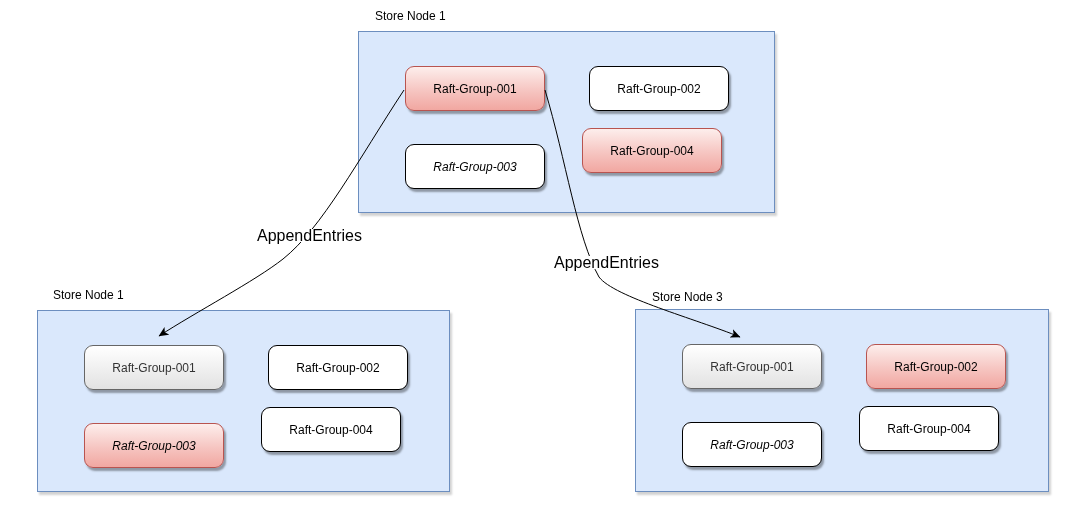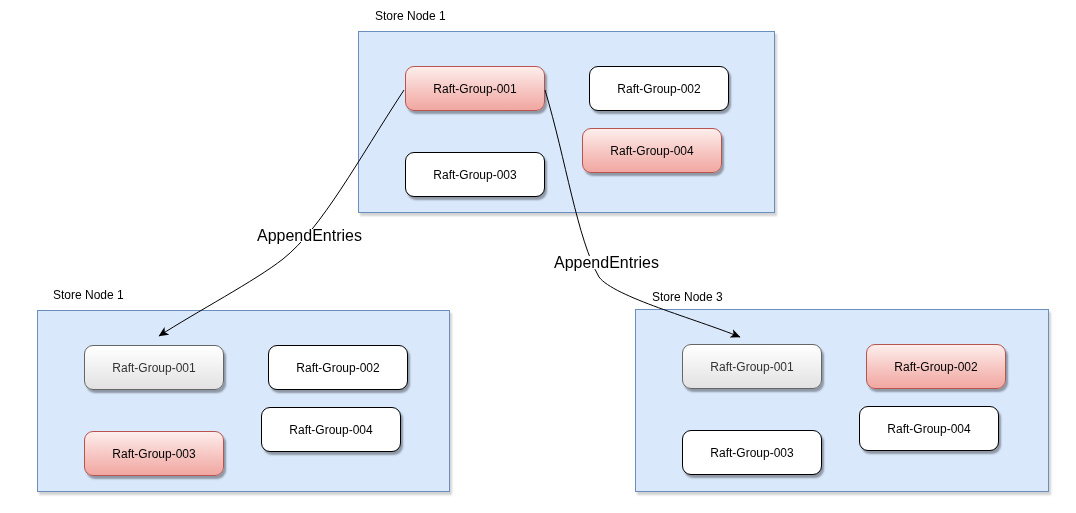--- a/index.html
+++ b/index.html
@@ -53,21 +53,21 @@
     background: linear-gradient(180deg, #fdeeec 0%, #f6c5c1 55%, #f1a7a1 100%);
     border-color: #b85450;
   }
   .group[data-state="receiver"] {
     background: linear-gradient(180deg, #ffffff 0%, #e2e2e2 100%);
     border-color: #666666;
     color: #333333;
   }
   .pos-r1c1 { left: 46px;  top: 34px;  }
   .pos-r1c2 { left: 230px; top: 34px;  }
-  .pos-r2c1 { left: 46px;  top: 120px; }
+  .pos-r2c1 { left: 46px;  top: 112px; font-style: italic; }
   .pos-r2c2 { left: 223px; top: 96px; }
 
   
   .edges {
     position: absolute;
     left: 0; top: 0;
     width: 1076px;
     height: 513px;
     pointer-events: none;
   }

